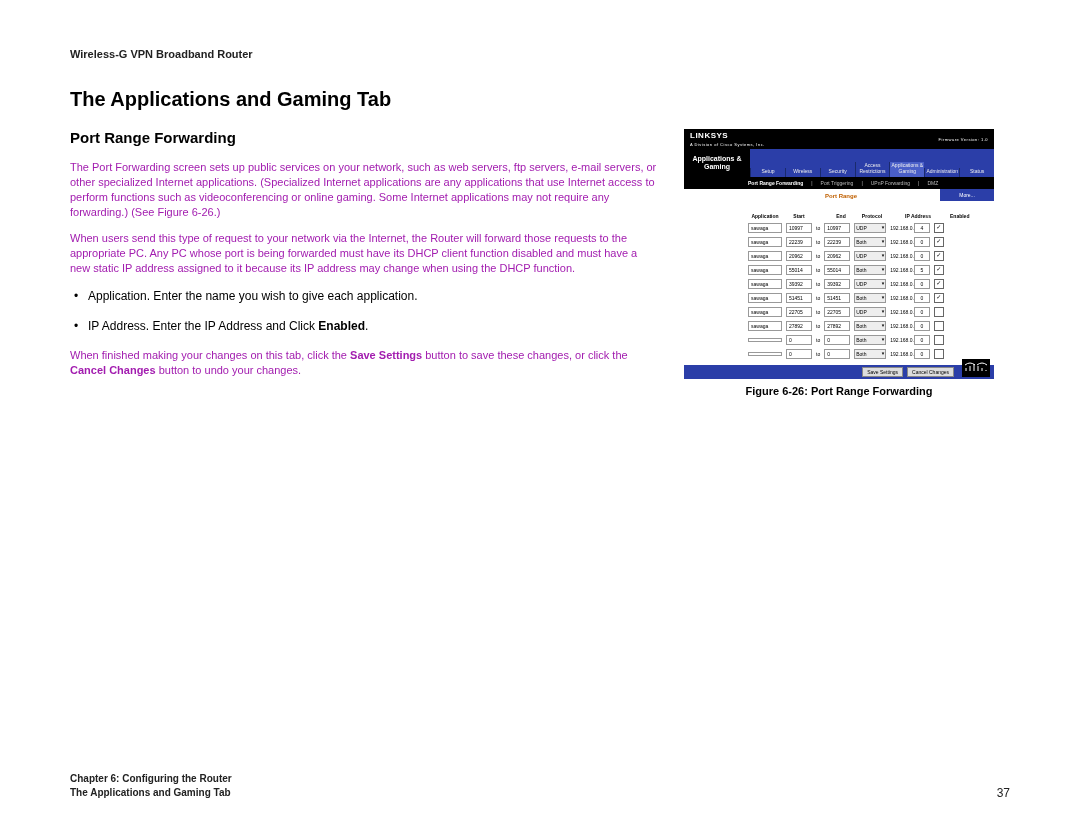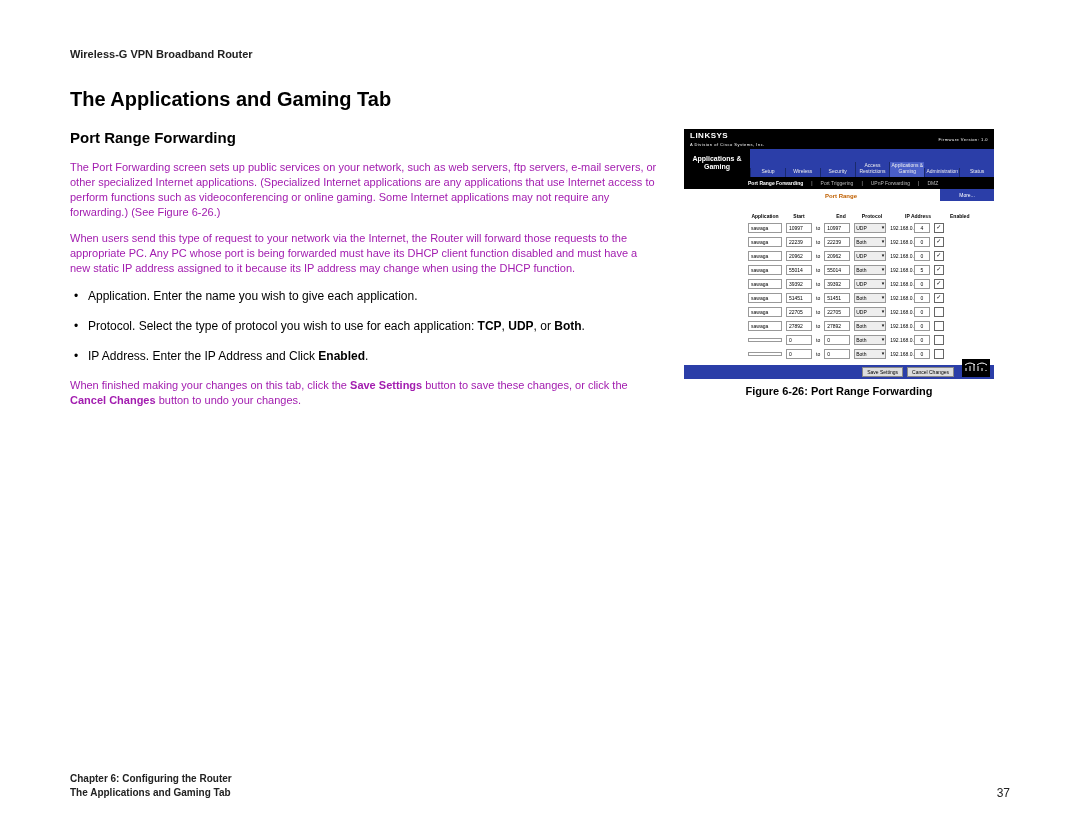--- a/index.html
+++ b/index.html
@@ -253,23 +253,20 @@
 
   <div class="two-col">
     <div class="left-col">
       <div class="sub-title">Port Range Forwarding</div>
 
       <div class="body-text">The Port Forwarding screen sets up public services on your network, such as web servers, ftp servers, e-mail servers, or other specialized Internet applications. (Specialized Internet applications are any applications that use Internet access to perform functions such as videoconferencing or online gaming. Some Internet applications may not require any forwarding.) (See Figure 6-26.)</div>
       <div class="body-text">When users send this type of request to your network via the Internet, the Router will forward those requests to the appropriate PC. Any PC whose port is being forwarded must have its DHCP client function disabled and must have a new static IP address assigned to it because its IP address may change when using the DHCP function.</div>
 
       <ul class="bullets">
         <li>Application. Enter the name you wish to give each application.</li>
-        <li>
-          <span>Protocol. Select the type of protocol you wish to use for each application: </span><b>TCP</b><span>, </span><b>UDP</b><span>, or </span><b>Both</b><span>.</span>
-        </li>
         <li>
           <span>IP Address. Enter the IP Address and Click </span><b>Enabled</b><span>.</span>
         </li>
       </ul>
 
       <div class="body-text">
         <span>When finished making your changes on this tab, click the </span><b>Save Settings</b><span> button to save these changes, or click the </span><b>Cancel Changes</b><span> button to undo your changes.</span>
       </div>
     </div>
 

